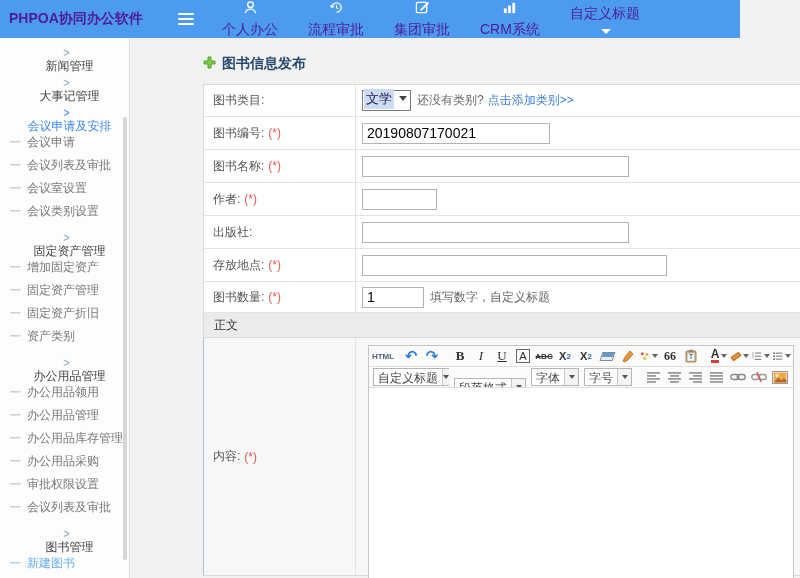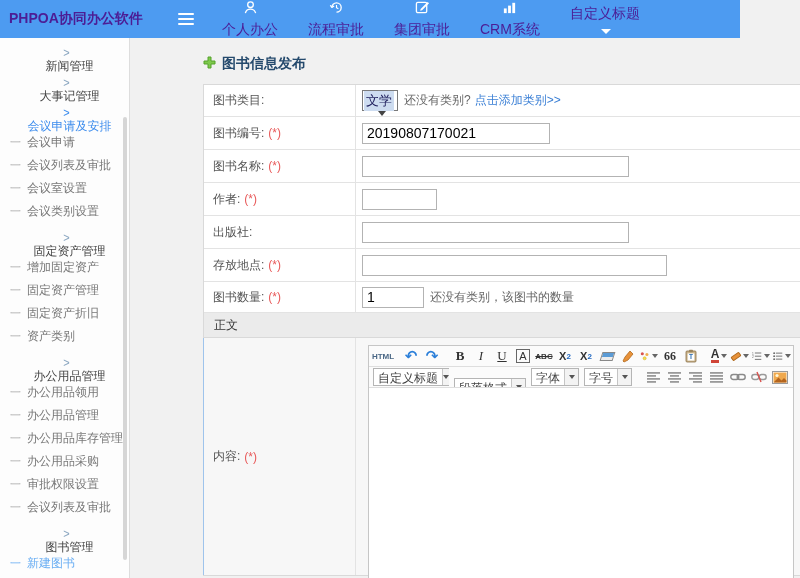--- a/index.html
+++ b/index.html
@@ -63,21 +63,21 @@
   .sect-row { height:25px; display:flex; align-items:center; background:#ebebeb;
     border-bottom:1px solid #d9d9d9; font-size:12px; color:#333; padding-left:10px; }
 
   .frow.content { height:237px; align-items:stretch; border-bottom:none;
     border-left:1px solid #9fc4ec; margin-left:-1px; background:#f7f7f7; }
   .frow.content .lbl { background:#f7f7f7; }
   .frow.content .val { padding:7px 0 0 6px; align-items:flex-start; background:#f7f7f7;justify-content:center; }
 
   
   .fselect { display:inline-flex; align-items:center; height:21px; border:1px solid #7a7a7a;
-    background:#fff; cursor:pointer; padding:0 3px 4px 1px;flex-direction:column; }
+    background:#fff; cursor:pointer; padding:0 3px 4px 1px; }
   .fselect .sel-text { background:#cddcf0; color:#20205e; font-size:13px; padding:1px 2px; }
   .fselect .sel-caret { width:0; height:0; border-left:4px solid transparent;
     border-right:4px solid transparent; border-top:5px solid #444; margin-left:5px; }
 
   
   .editor { background:#fff; border:1px solid #c6c6c6; width:calc(100% - 12px); }
   .tb-row { display:flex; align-items:center; height:21px; padding:0 4px; gap:1px;
     background:#fbfbfb; border-bottom:1px solid #dedede; overflow:hidden; white-space:nowrap; }
   .tbtn { min-width:20px; height:18px; display:inline-flex; align-items:center;
     justify-content:center; cursor:pointer; color:#333; border-radius:2px; padding:0 1px; }
@@ -340,21 +340,21 @@
         </div>
     </div>
 
     <div class="frow r-qty">
       <div class="lbl">
           <span>图书数量:</span>
           <span class="req">(*)</span>
         </div>
       <div class="val">
         <input class="txt w-qty" type="text" value="1" style="">
-        <span class="hint">还没有类别，该图书的数量</span>
+        <span class="hint">填写数字，自定义标题</span>
       </div>
     </div>
 
     <div class="sect-row">
       <span>正文</span>
     </div>
 
     <div class="frow content">
       <div class="lbl">
           <span>内容:</span>

